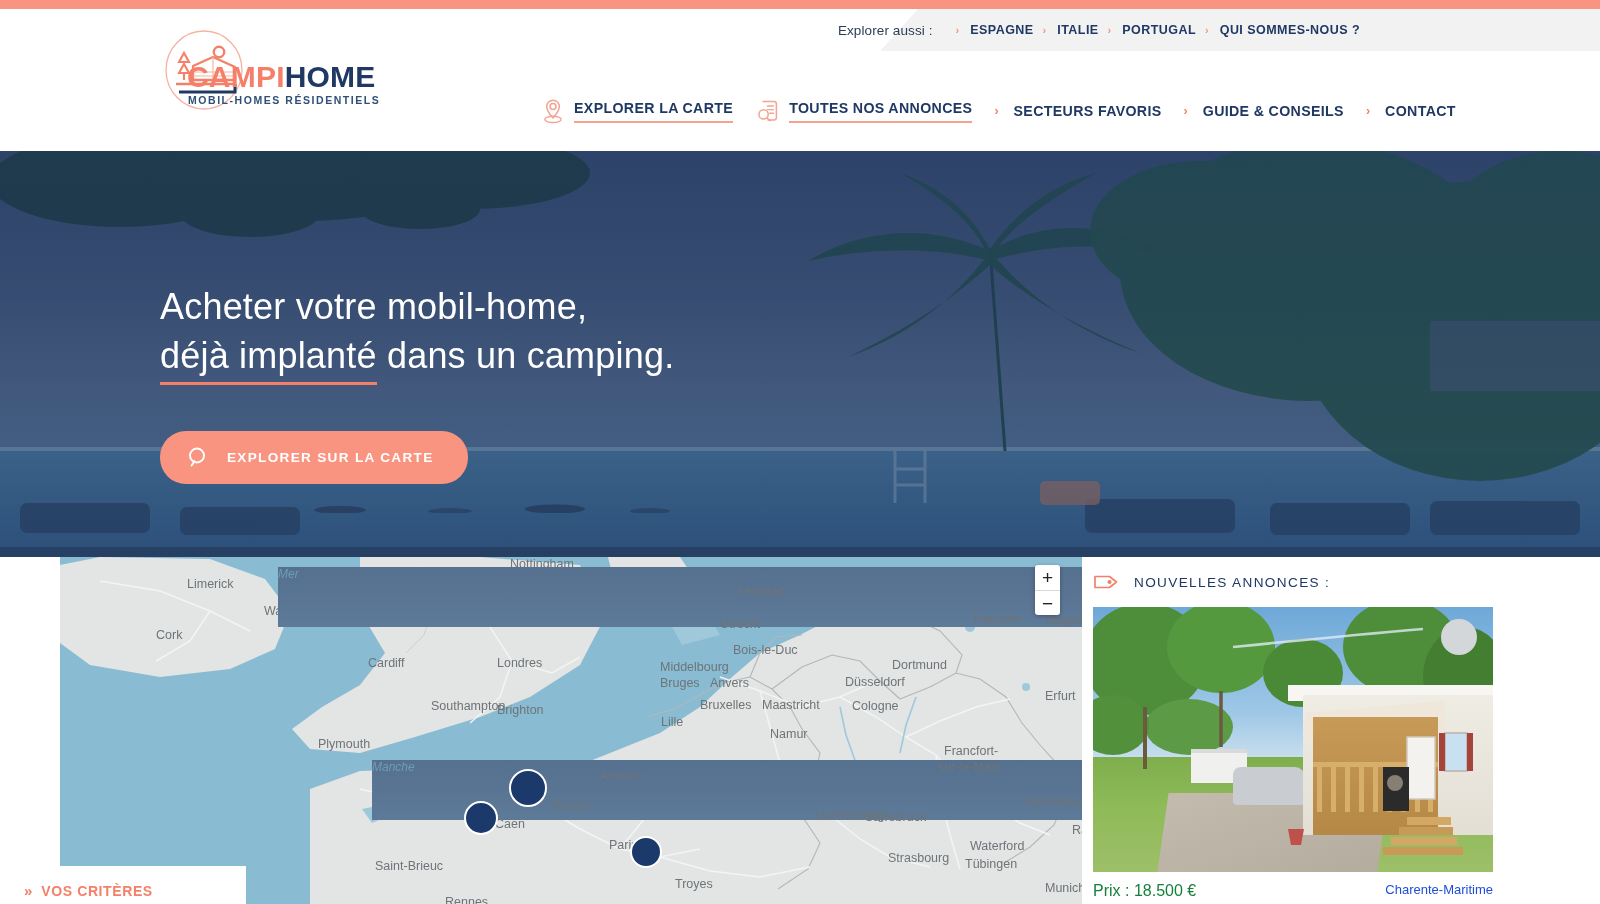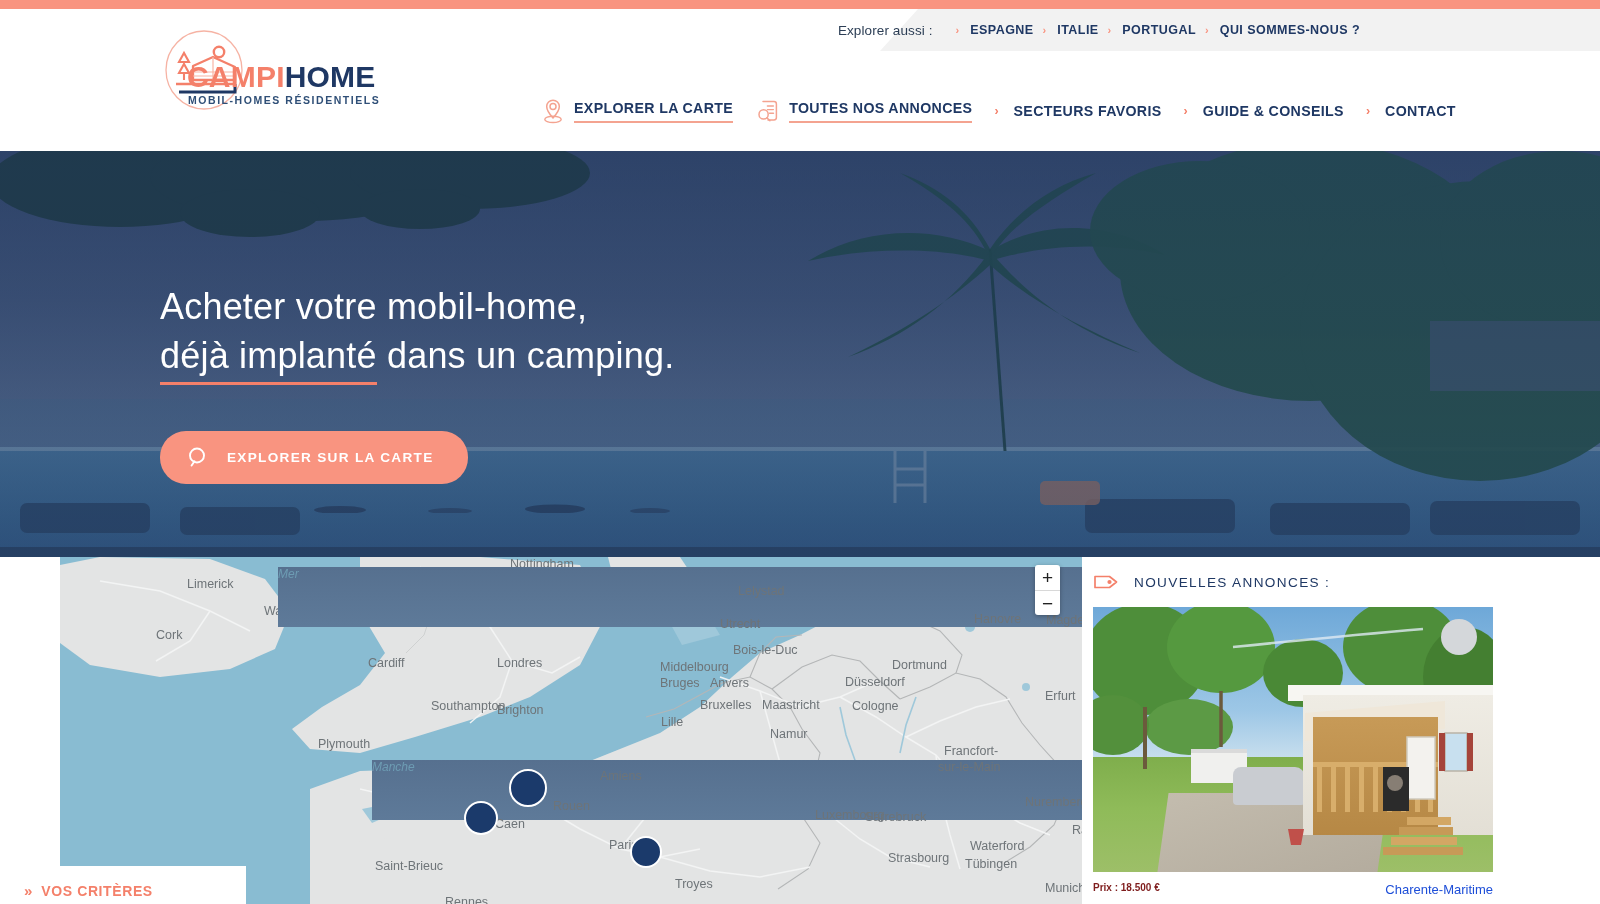--- a/index.html
+++ b/index.html
@@ -193,21 +193,21 @@
             background:#efe7d9; transform:skewY(-5deg); }
   .ph-dish { position:absolute; right:16px; top:12px; width:36px; height:36px;
             background:#d4d7da; border-radius:50%; }
   .ph-car  { position:absolute; left:140px; top:160px; width:72px; height:38px;
             background:#c9ccd1; border-radius:8px 10px 4px 4px; }
   .ph-shed { position:absolute; left:98px; top:142px; width:56px; height:34px;
             background:#f0f0ee; border-top:4px solid #dadada;}
   .ph-steps { position:absolute; right:30px; top:206px; width:80px; height:46px; }
   .ann-footer { position:absolute; left:11px; top:325px; width:400px; display:flex;
                 justify-content:space-between; }
-  .ann-date { font-size:10px; font-weight:700; color:#7f1d1d; }
+  .ann-date { font-size:16px; font-weight:400; color:#15803d; }
   .ann-loc  { font-size:13px; color:#1d4ed8; }
 </style>
 </head>
 <body>
 
 <div class="page">
 
   <div class="top-strip"></div>
 
   <div class="topbar">

